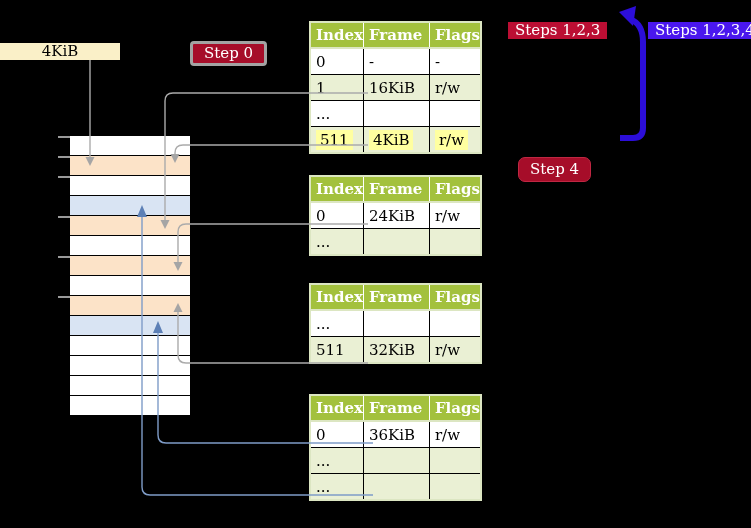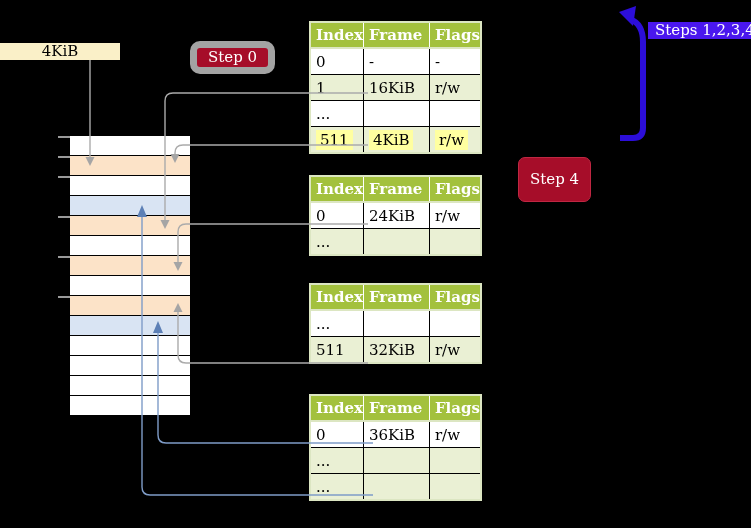--- a/index.html
+++ b/index.html
@@ -21,24 +21,24 @@
   #memstrip{position:absolute;left:70px;top:136px;width:120px;}
   .mrow{height:19px;border-bottom:1px solid #000;}
   .mrow.white{background:#ffffff;}
   .mrow.peach{background:#fce3c8;}
   .mrow.blue{background:#d9e4f3;}
 
   
   .tag{position:absolute;font-size:15px;line-height:17px;color:#fff;white-space:nowrap;z-index:6;}
   #lbl-pagesize{left:0;top:43px;width:120px;height:17px;background:#faf0c8;color:#000;
                 text-align:center;}
-  #lbl-step0{left:190px;top:41px;background:#a60d29;border:7px solid #a3a3a3;
-             border-radius:10px;padding:1px 11px;}
+  #lbl-step0{left:190px;top:41px;background:#a60d29;border:3px solid #a3a3a3;
+             border-radius:4px;padding:1px 11px;}
   #lbl-step4{left:518px;top:157px;background:#a60d29;border:1px solid #bf2742;
-             border-radius:7px;padding:13px 11px;}
+             border-radius:7px;padding:3px 11px;}
   #lbl-steps123{left:508px;top:22px;background:#bb0e33;padding:0 7px;}
   #lbl-steps1234{left:648px;top:22px;background:#4a17ee;padding:0 7px;}
 
   
   #overlay{position:absolute;left:0;top:0;z-index:5;pointer-events:none;}
 </style>
 </head>
 <body>
 
 <div id="stage">
@@ -178,20 +178,21 @@
       <tr class="alt">
         <td>...</td>
         <td></td>
         <td></td>
       </tr>
     </tbody>
   </table>
 
   <div class="tag" id="lbl-pagesize">4KiB</div>
   <div class="tag" id="lbl-step0">Step 0</div>
+  <div class="tag" id="lbl-steps123">Steps 1,2,3</div>
   <div class="tag" id="lbl-steps1234">Steps 1,2,3,4</div>
   <div class="tag" id="lbl-step4">Step 4</div>
 
   <svg id="overlay" width="751" height="528" viewBox="0 0 751 528">
 
     <g stroke="#9a9a9a" stroke-width="2">
       <line x1="58" y1="137" x2="70" y2="137"></line>
       <line x1="58" y1="157" x2="70" y2="157"></line>
       <line x1="58" y1="177" x2="70" y2="177"></line>
       <line x1="58" y1="217" x2="70" y2="217"></line>

